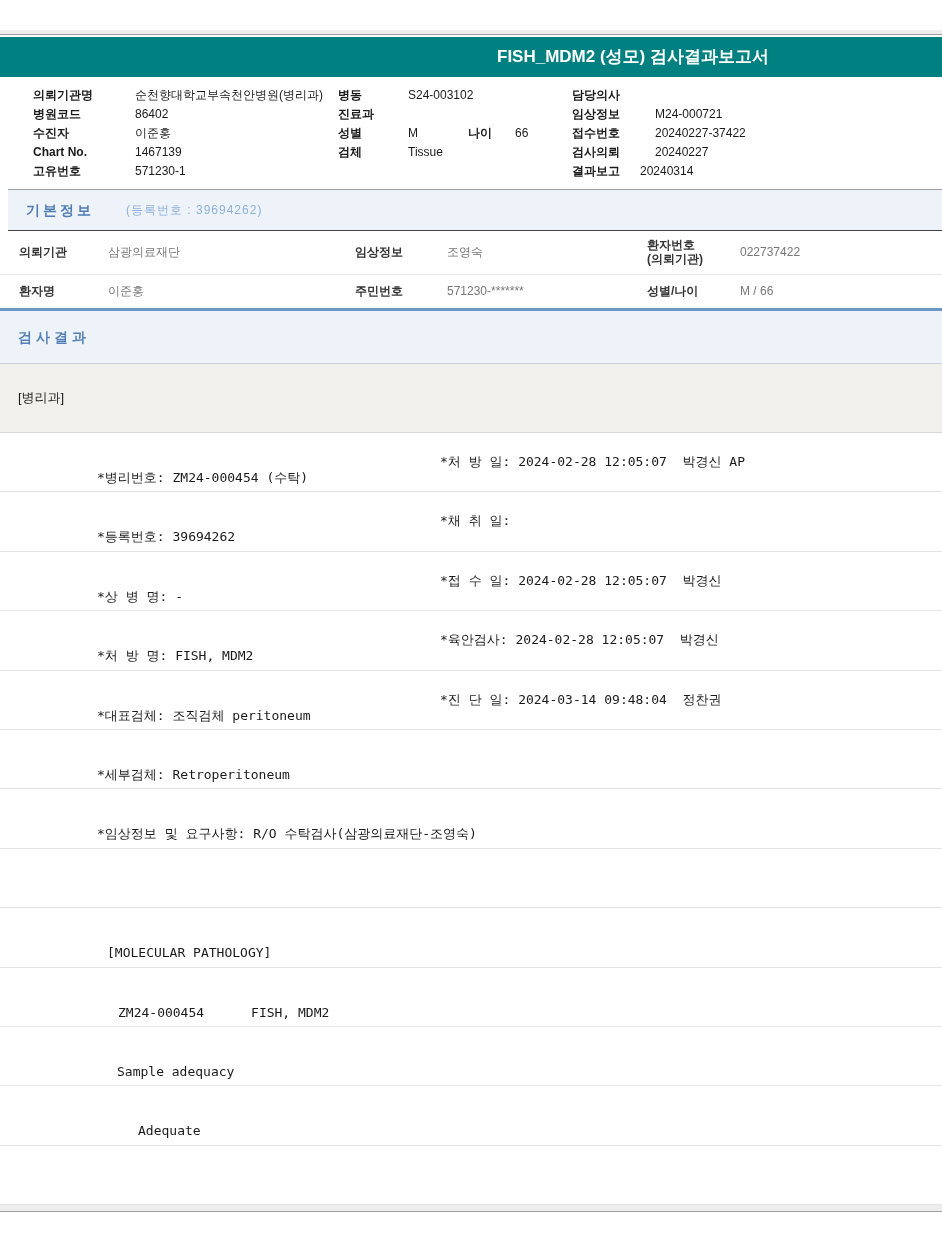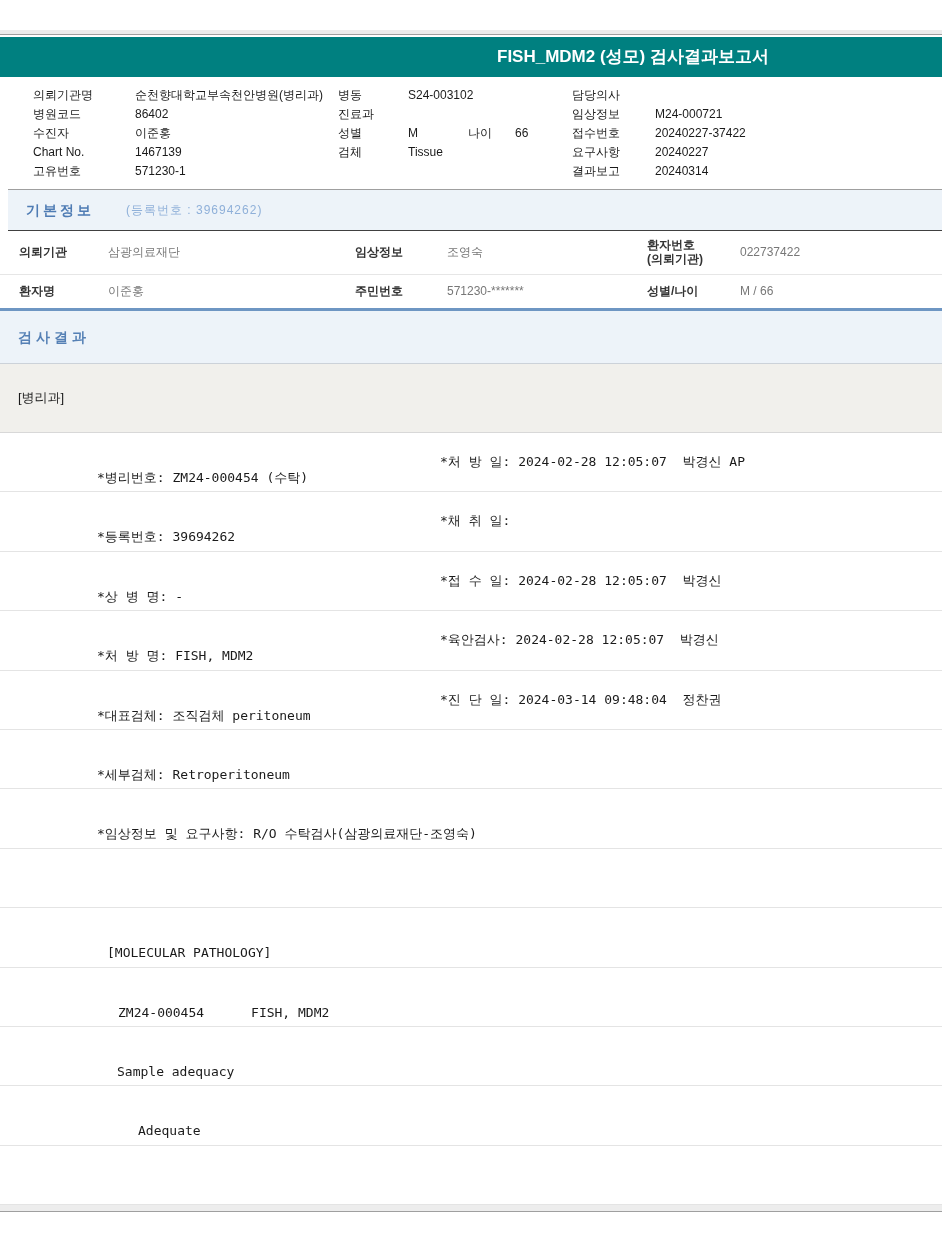--- a/index.html
+++ b/index.html
@@ -8,21 +8,21 @@
     font-family:"Liberation Sans","DejaVu Sans",sans-serif;color:#222;margin-top:30px;
   }
   
   .top-strip{position:absolute;left:0;top:0;width:942px;height:4px;background:#ececec;border-bottom:1px solid #9f9f9f;}
   .bottom-strip{position:absolute;left:0;top:1175px;width:942px;height:6px;background:#ededed;border-bottom:1px solid #9f9f9f;}
   
   .title-bar{position:absolute;left:0;top:7px;width:942px;height:40px;background:#008080;}
   .title-bar .title{position:absolute;left:497px;top:0;line-height:40px;color:#fff;font-weight:bold;font-size:17px;white-space:pre;}
   
   .ph{position:absolute;font-size:12px;line-height:19px;white-space:pre;}
-  .ph-label{font-weight:normal;color:#1a1a1a;}
+  .ph-label{font-weight:bold;color:#1a1a1a;}
   .ph-value{color:#1a1a1a;text-align:right;}
   
   .basic-band{position:absolute;left:8px;top:159px;width:942px;height:40px;background:#edf3f9;border-top:1px solid #9f9f9f;border-bottom:4px solid #404040;}
   .basic-band .sec-title{position:absolute;left:18px;top:0;line-height:40px;font-size:14px;font-weight:bold;letter-spacing:3px;color:#4f7cb4;white-space:pre;}
   .basic-band .sec-note{position:absolute;left:118px;top:0;line-height:40px;font-size:12px;letter-spacing:1px;color:#8fb0d9;white-space:pre;}
   
   .bt-row1{position:absolute;left:0;top:201px;width:942px;height:43px;background:#fff;border-bottom:1px solid #e6e6e6;}
   .bt-row2{position:absolute;left:0;top:245px;width:942px;height:33px;background:#fff;}
   .bt-label{position:absolute;font-size:12px;font-weight:bold;color:#333;white-space:pre;}
   .bt-value{position:absolute;font-size:12px;color:#777;white-space:pre;}
@@ -71,24 +71,24 @@
   <span class="ph ph-value" style="left:515px;top:94px">66</span>
   <span class="ph ph-label" style="left:338px;top:113px">검체</span>
   <span class="ph ph-value" style="left:408px;top:113px">Tissue</span>
 
   <span class="ph ph-label" style="left:572px;top:56px">담당의사</span>
   <span class="ph ph-value" style="left:655px;top:56px"></span>
   <span class="ph ph-label" style="left:572px;top:75px">임상정보</span>
   <span class="ph ph-value" style="left:655px;top:75px">M24-000721</span>
   <span class="ph ph-label" style="left:572px;top:94px">접수번호</span>
   <span class="ph ph-value" style="left:655px;top:94px">20240227-37422</span>
-  <span class="ph ph-label" style="left:572px;top:113px">요구사항</span>
+  <span class="ph ph-label" style="left:572px;top:113px">검사의뢰</span>
   <span class="ph ph-value" style="left:655px;top:113px">20240227</span>
   <span class="ph ph-label" style="left:572px;top:132px">결과보고</span>
-  <span class="ph ph-value" style="left:655px;top:132px">20240314</span>
+  <span class="ph ph-value" style="left:640px;top:132px">20240314</span>
 
   <div class="basic-band">
     <span class="sec-title">기본정보</span>
     <span class="sec-note">(등록번호 : 39694262)</span>
   </div>
 
   <div class="bt-row1">
     <span class="bt-label" style="left:19px;line-height:43px">의뢰기관</span>
     <span class="bt-value" style="left:108px;line-height:43px">삼광의료재단</span>
     <span class="bt-label" style="left:355px;line-height:43px">임상정보</span>

